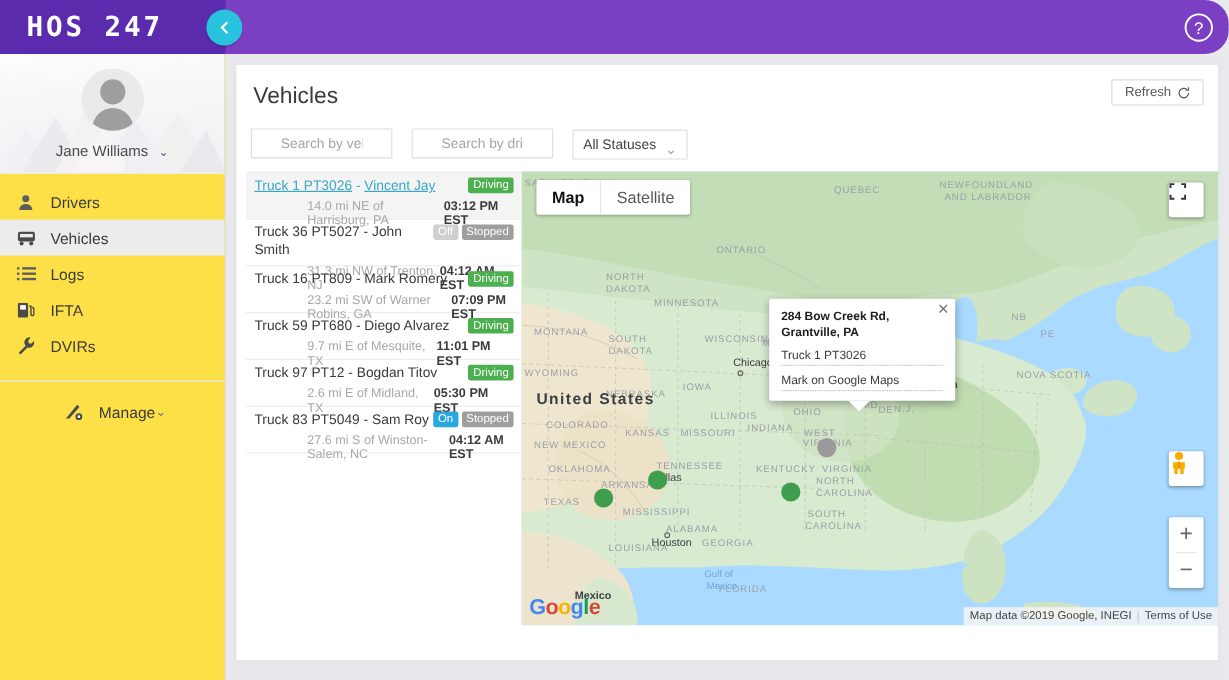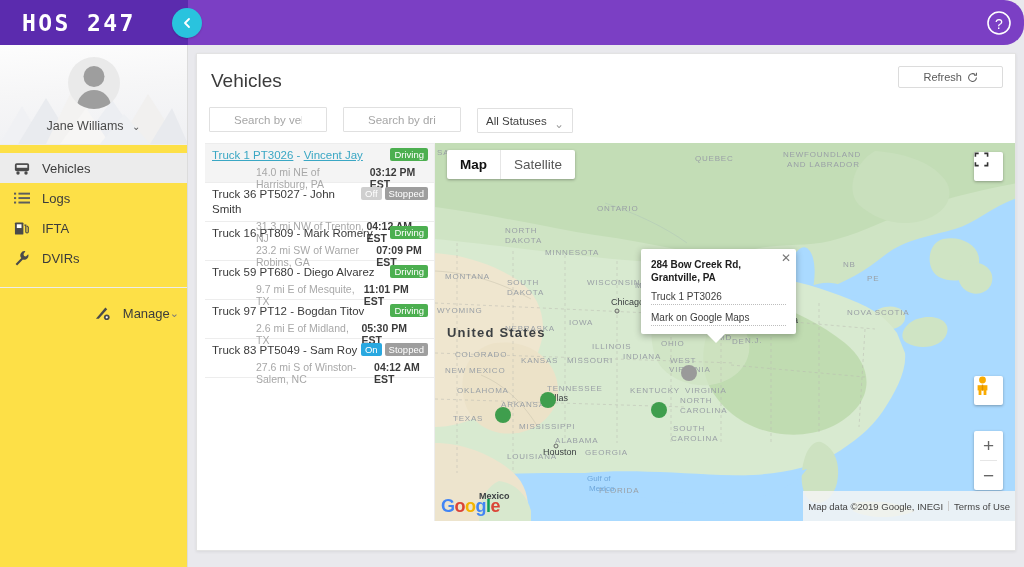--- a/index.html
+++ b/index.html
@@ -76,40 +76,40 @@
     display: flex; align-items: center; height: 30px;
     padding-left: 14px; cursor: pointer; font-size: 13px; color: #3c3c3c;
   }
   .nav-item.active { background: #ececec; }
   .nav-icon {
     width: 26px; display:flex; align-items:center; justify-content:flex-start;
     color: #595959;
   }
   .nav-label { margin-left: 2px; }
   .nav-sep { height:1px; background:#ececec; margin:14px 0 10px 0; }
-  .nav-item.manage { justify-content: flex-end; padding-right: 8px; }
+  .nav-item.manage { justify-content: center; padding-right: 8px; }
   .nav-item.manage .left { display:flex; align-items:center; }
   .manage-caret { color:#7a7a7a; font-size: 11px; }
 
   
   .content {
     position: absolute; left: 196px; top: 53px;
     width: 820px; height: 498px;
     background: #ffffff;
     border: 1px solid #e3e3e3;
     box-shadow: 0 1px 3px rgba(0,0,0,.07);
   }
   .content-head {
     position: relative; height: 52px;
     padding: 16px 0 0 14px;
   }
   .page-title { font-size: 19px; color: #3b3b3b; font-weight: normal; }
   .refresh-btn {
     position: absolute; right: 12px; top: 12px;
-    height: 22px; padding: 0 24px;
+    height: 22px; padding: 0 10px;
     border: 1px solid #dcdcdc; background: #fff; border-radius: 2px;
     display: flex; align-items: center; gap: 5px;
     font-size: 11px; color: #5a5a5a; cursor: pointer;
   }
 
   .filters { display: flex; gap: 16px; padding: 0 0 0 12px; align-items: center; }
   .search-box {
     width: 118px; height: 25px; border: 1px solid #e0e0e0; background:#fff;
     font-size: 11.5px; color: #9a9a9a; padding: 0 24px;
     font-family: "Liberation Sans", sans-serif; border-radius: 1px;
@@ -212,21 +212,21 @@
   .gmaps-logo span:nth-child(1){color:#4285F4;}
   .gmaps-logo span:nth-child(2){color:#DB4437;}
   .gmaps-logo span:nth-child(3){color:#F4B400;}
   .gmaps-logo span:nth-child(4){color:#4285F4;}
   .gmaps-logo span:nth-child(5){color:#0F9D58;}
   .gmaps-logo span:nth-child(6){color:#DB4437;}
 
   .map-attrib {
     position:absolute; right:0; bottom:0; z-index:10;
     background: rgba(245,245,245,.85); font-size: 9.5px; color:#444;
-    display:flex; align-items:center; height: 30px;
+    display:flex; align-items:center; height: 15px;
   }
   .map-attrib span { padding: 0 5px; }
   .map-attrib .sep { width:1px; height:10px; background:#ccc; padding:0; }
 
   .mlabel { font-size: 8px; fill: #9aa0a6; letter-spacing: .8px; }
   .mlabel-country { font-size: 13px; fill: #3c4043; font-weight: bold; letter-spacing: 1.2px; }
   .mlabel-city { font-size: 9px; fill: #3c4043; }
   .mlabel-water { font-size: 8px; fill: #6fa8dc; }
 </style>
 </head>
@@ -269,20 +269,29 @@
         <div class="body"></div>
       </div>
       <div class="profile-name">
         <span>Jane Williams</span>
         <span class="caret">⌄</span>
       </div>
     </div>
 
     <div class="navlist">
 
+      <div class="nav-item">
+        <span class="nav-icon">
+          <svg width="15" height="15" viewBox="0 0 16 16" fill="#5d5d5d">
+            <circle cx="8" cy="5" r="3.1"></circle>
+              <path d="M2.2 15c0-3.4 2.6-5.4 5.8-5.4s5.8 2 5.8 5.4z"></path>
+          </svg>
+        </span>
+        <span class="nav-label">Drivers</span>
+      </div>
 
       <div class="nav-item active">
         <span class="nav-icon">
           <svg width="16" height="15" viewBox="0 0 18 16" fill="#4a4a4a">
             <rect x="1" y="2" width="16" height="9" rx="2"></rect>
             <rect x="3" y="4" width="12" height="3.2" fill="#ececec"></rect>
             <circle cx="4.5" cy="13" r="1.9"></circle>
               <circle cx="13.5" cy="13" r="1.9"></circle>
           </svg>
         </span>

